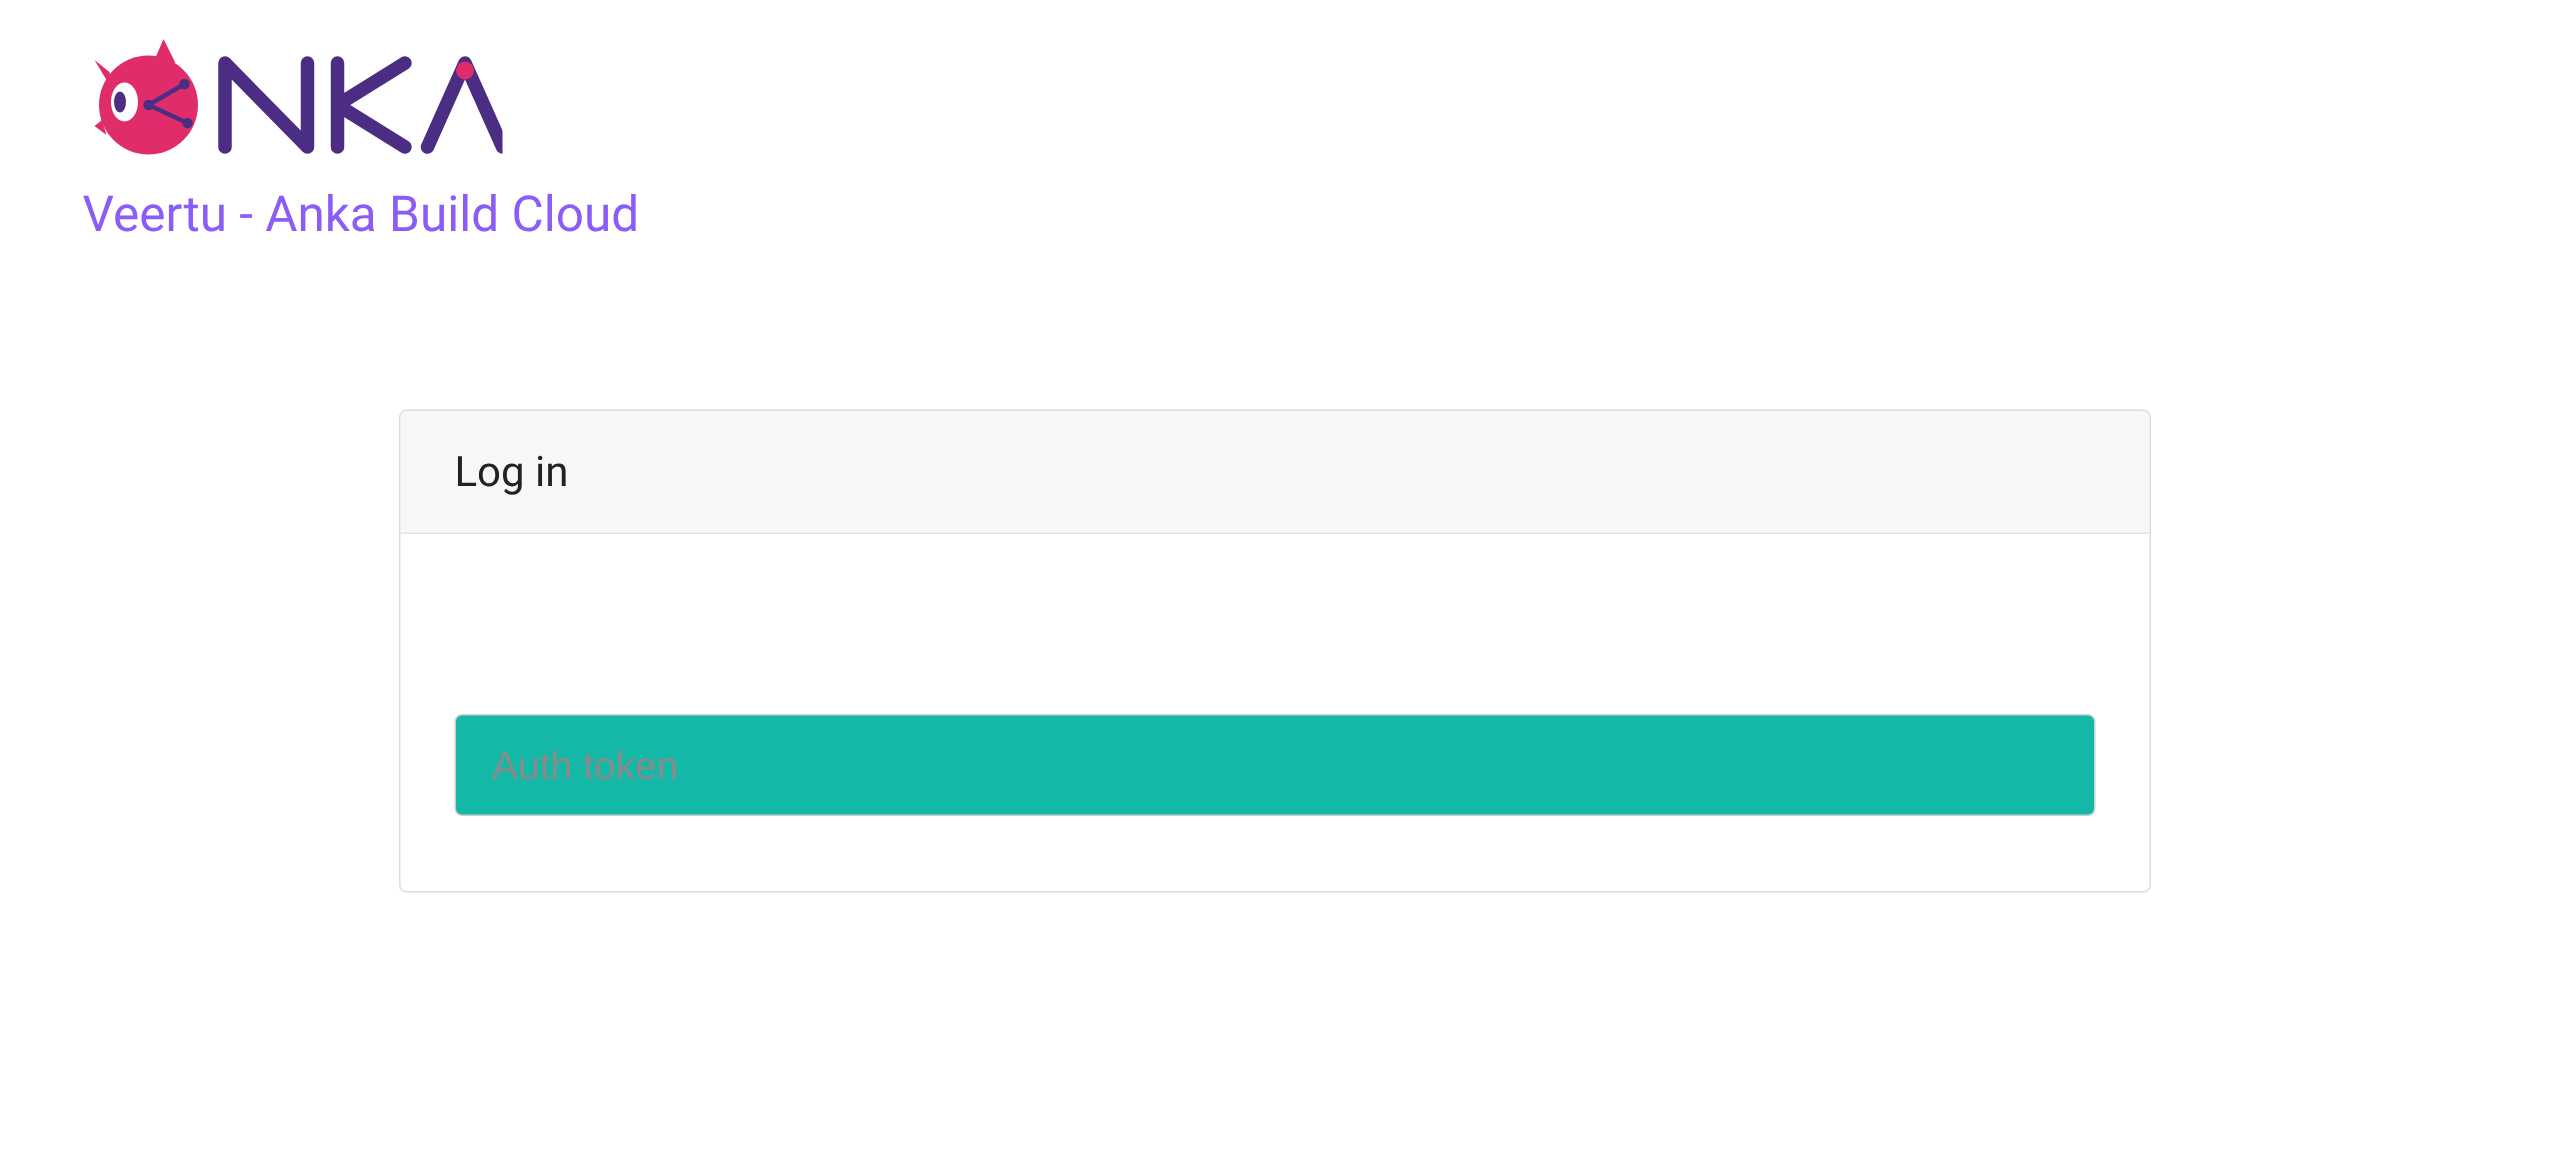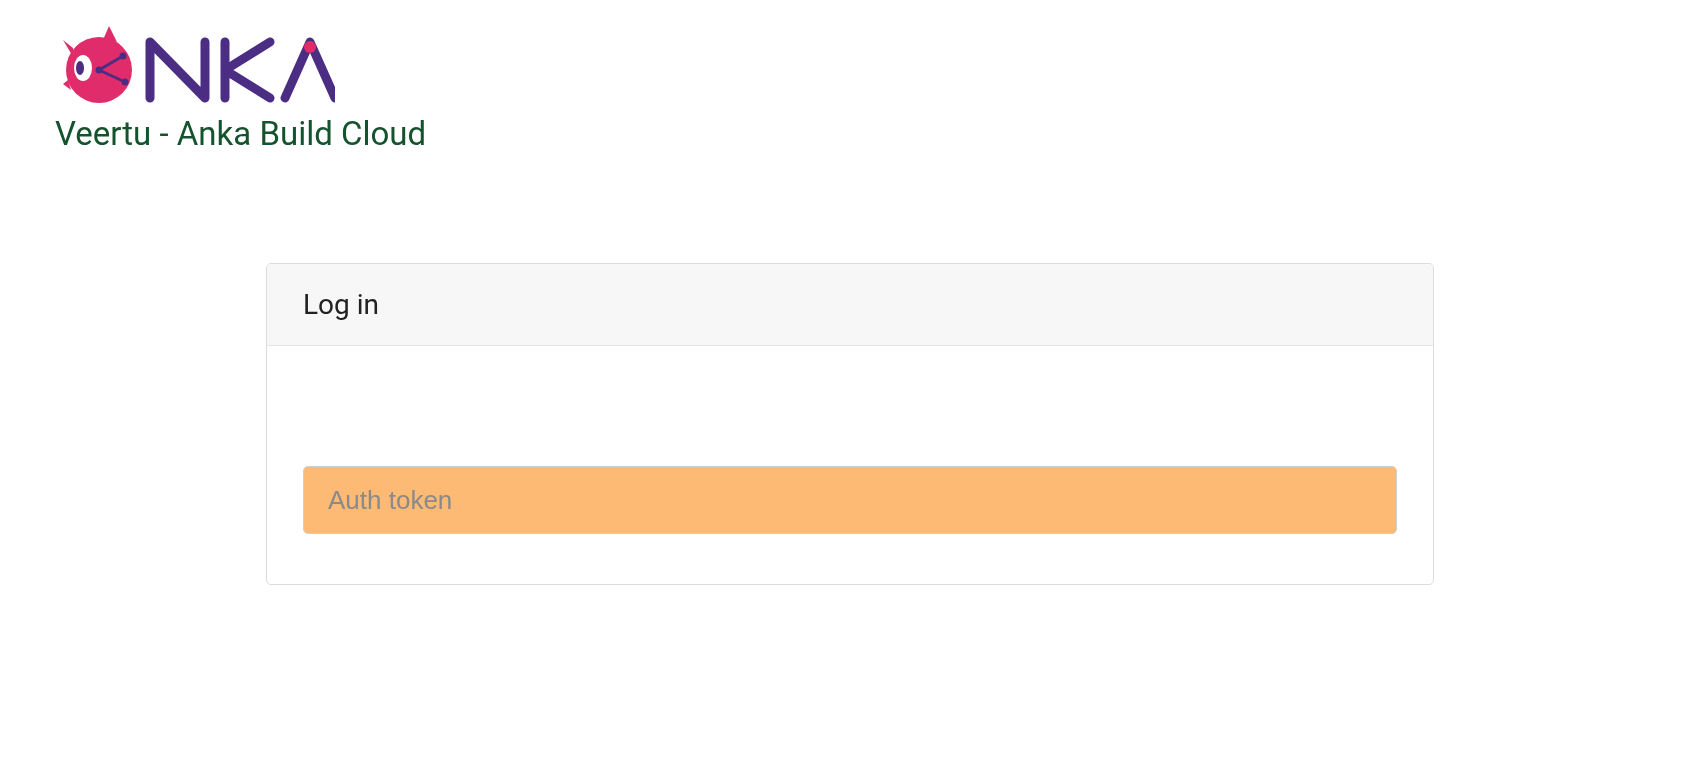--- a/index.html
+++ b/index.html
@@ -13,24 +13,24 @@
       width: 1700px;
       height: 776px;
     }
     .header {
       padding: 20px 55px;
     }
     .logo-wrap {
       display: inline-block;
     }
     .brand-title {
-      color: #14532d;
+      color: #8b5cf6;
       font-size: 33px;
       font-weight: 400;
-      margin-top: 0;
+      margin-top: 10px;
     }
     .login-card {
       width: 1168px;
       margin: 90px auto 0 auto;
       border: 1px solid #dcdcdc;
       border-radius: 5px;
       background: #ffffff;
       overflow: hidden;
     }
     .card-header {
@@ -48,21 +48,21 @@
       text-align: center;
     }
     .auth-input {
       width: 100%;
       height: 68px;
       font-size: 26px;
       padding: 0 24px;
       border: 1px solid #cfcfcf;
       border-radius: 5px;
       color: #333333;
-      background: #fdba74;
+      background: #14b8a6;
       outline: none;
     }
     .auth-input::placeholder {
       color: #8a8a8a;
     }
     .login-button {
       display: inline-block;
       margin-top: 32px;
       background: #5f2e9c;
       color: #ffffff;

